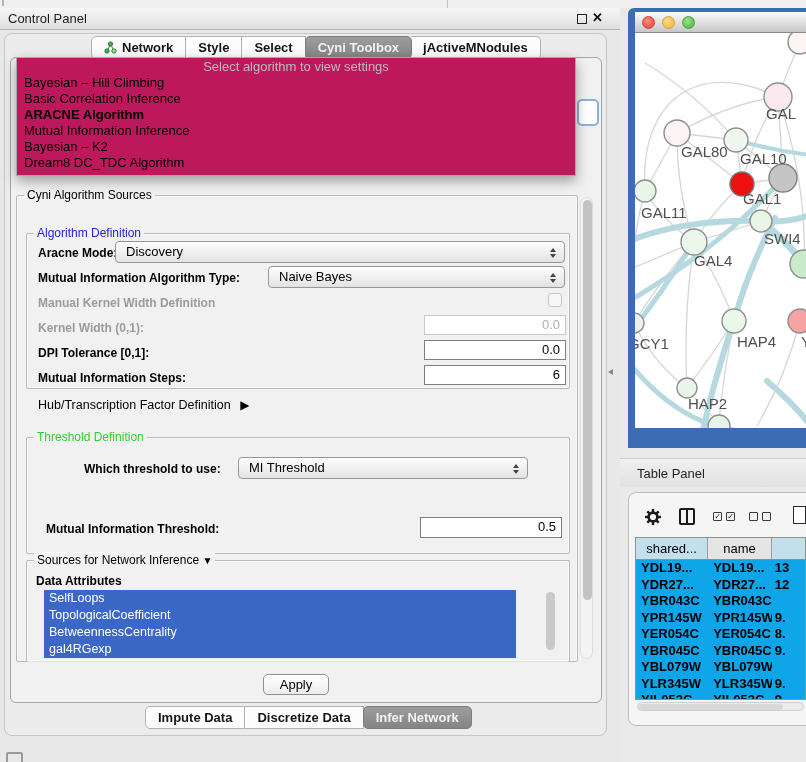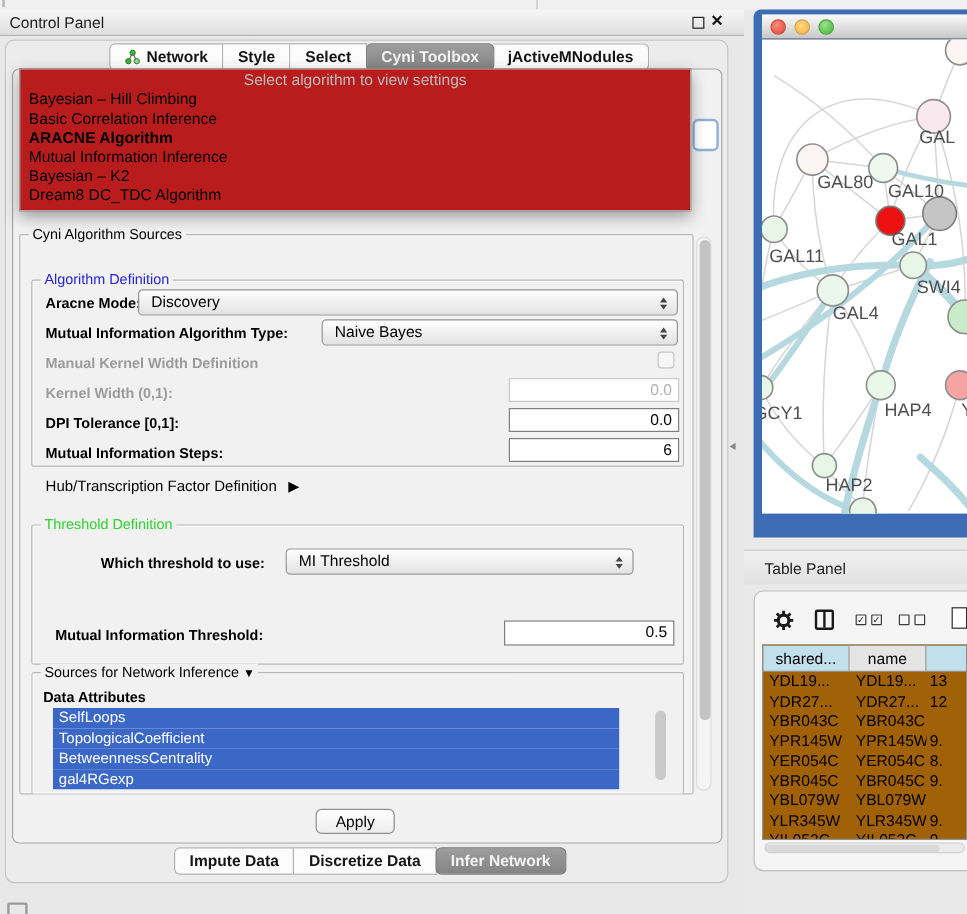--- a/index.html
+++ b/index.html
@@ -63,21 +63,21 @@
   .sb-track { position:absolute; background:#f4f4f4; border:1px solid #dcdcdc; border-radius:7px; }
   .sb-thumb { position:absolute; background:#c3c3c3; border-radius:5px; }
 
   .attr-item { height:17px; line-height:17px; width:500px; background:#3b68c6; color:#fff;
     font-size:12.5px; padding-left:5px; white-space:nowrap; }
 
   .btn { position:absolute; border:1px solid #8f8f8f; border-radius:5px;
     background:linear-gradient(#ffffff,#ececec); font-size:13px; text-align:center; line-height:19px; }
 
   
-  .popup { left:16px; top:57px; width:560px; height:119px; background:#b91c1c;
+  .popup { left:16px; top:57px; width:560px; height:119px; background:#be185d;
     border:1px solid #a8a8a8; box-shadow:0 5px 12px rgba(0,0,0,.35); z-index:10; }
   .ph { height:17px; line-height:17px; text-align:center; color:#bcbcbc; font-size:13px; }
   .mi { height:16px; line-height:16px; font-size:13px; padding-left:7px; white-space:nowrap; color:#000; }
   .mi.bold { font-weight:bold; }
   .combo-sliver { left:577px; top:99px; width:22px; height:27px; border:2px solid #8fb0da;
     border-radius:5px; background:#fff; z-index:3; }
 
   
   .net-frame { left:628px; top:8px; width:178px; height:440px; background:#3b6cb4; border-radius:6px 0 0 0; }
   .net-titlebar { left:635px; top:12px; width:171px; height:21px;
@@ -89,27 +89,27 @@
   .grip { left:608px; top:369px; width:0; height:0; border-top:3px solid transparent;
     border-bottom:3px solid transparent; border-right:5px solid #888; }
 
   
   .tp-titlebar { left:620px; top:458px; width:186px; height:29px;
     background:linear-gradient(#efefef,#e2e2e2); border-top:1px solid #cdcdcd; }
   .tp-title { position:absolute; left:17px; top:7px; font-size:13px; color:#222; }
   .tp-outer { left:628px; top:492px; width:190px; height:234px; background:#f5f5f5;
     border:1px solid #bdbdbd; border-radius:8px; }
   .grid { left:635px; top:537px; width:171px; height:163px; border:1px solid #909090;
-    overflow:hidden; background:#a16207; }
+    overflow:hidden; background:#0ea5e9; }
   .thead { display:flex; height:22px; border-bottom:1px solid #8f8f8f; }
   .th { font-size:13px; text-align:center; line-height:21px; border-right:1px solid #9e9e9e; }
   .th.c1 { width:76px; background:#c2e0ec; } .th.c2 { width:67px; background:#e4e4e4; }
   .th.c3 { width:35px; background:#c2e0ec; border-right:none; }
   .trow { display:flex; height:16.5px; }
-  .td { font-size:13px; line-height:16px; padding-left:5px; white-space:nowrap; overflow:hidden; }
+  .td { font-size:13px; line-height:16px; padding-left:5px; white-space:nowrap; overflow:hidden;font-weight:bold; }
   .td.c1 { width:76px; } .td.c2 { width:67px; } .td.c3 { width:35px; padding-left:3px; }
 
   .hsb-track { left:637px; top:702px; width:167px; height:9px; background:#ebebeb;
     border:1px solid #cfcfcf; border-radius:5px; }
   .hsb-thumb { left:638px; top:703.5px; width:145px; height:6px; background:#d9d9d9; border-radius:3px; }
 
   
   .cols-ico { position:absolute; width:16px; height:17px; border:2px solid #1a1a1a; border-radius:2px; }
   .cols-ico::after { content:""; position:absolute; left:5px; top:0; width:2px; height:13px; background:#1a1a1a; }
   .box { position:absolute; width:9px; height:9px; border:1.5px solid #3a3a3a; border-radius:1px;

